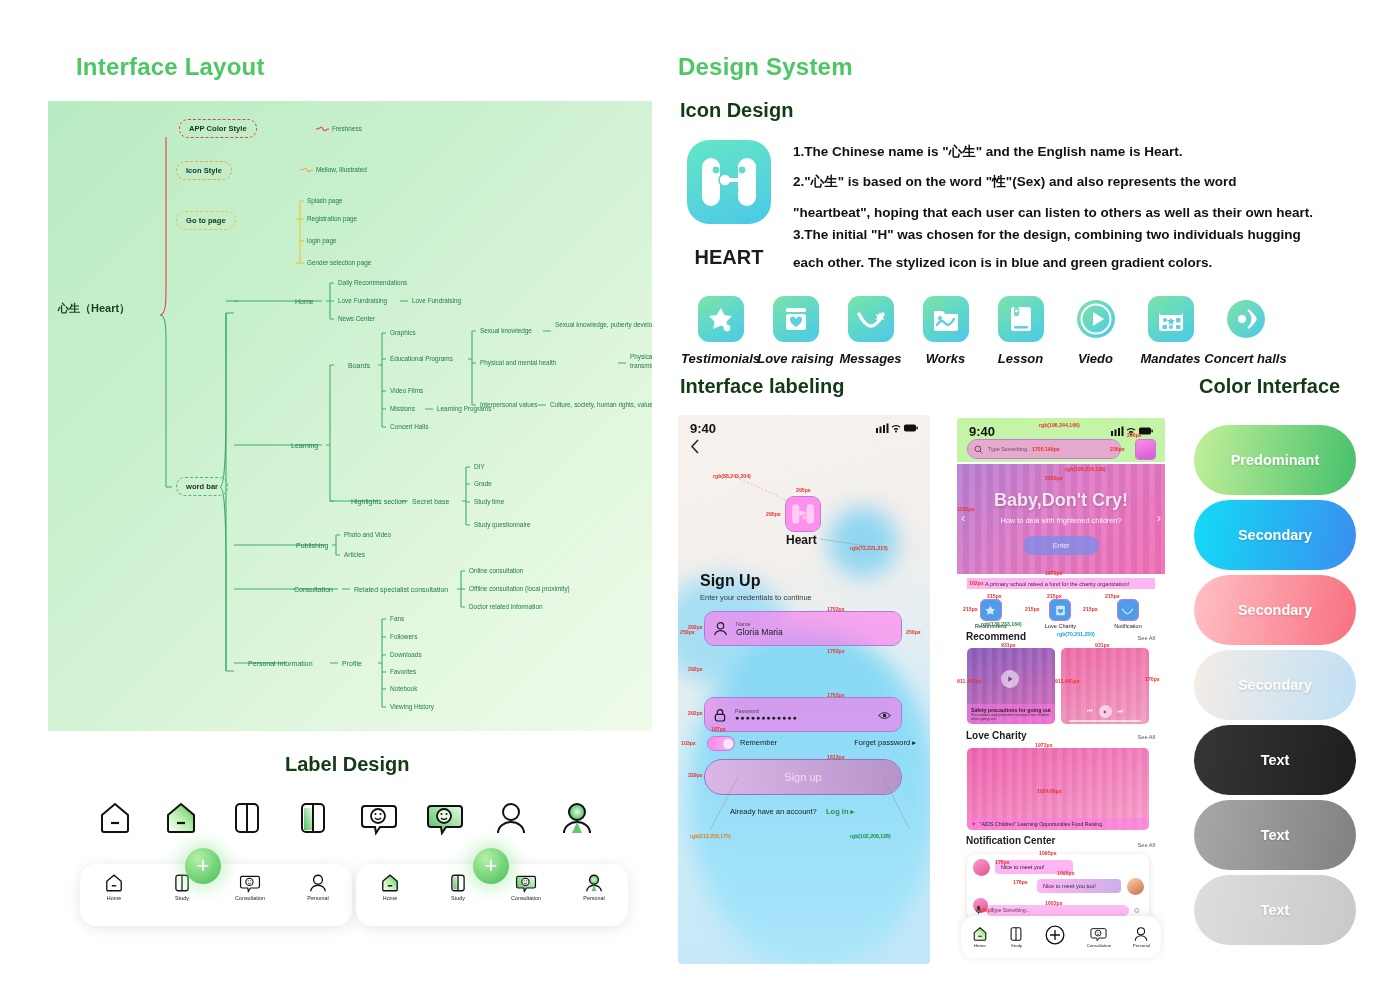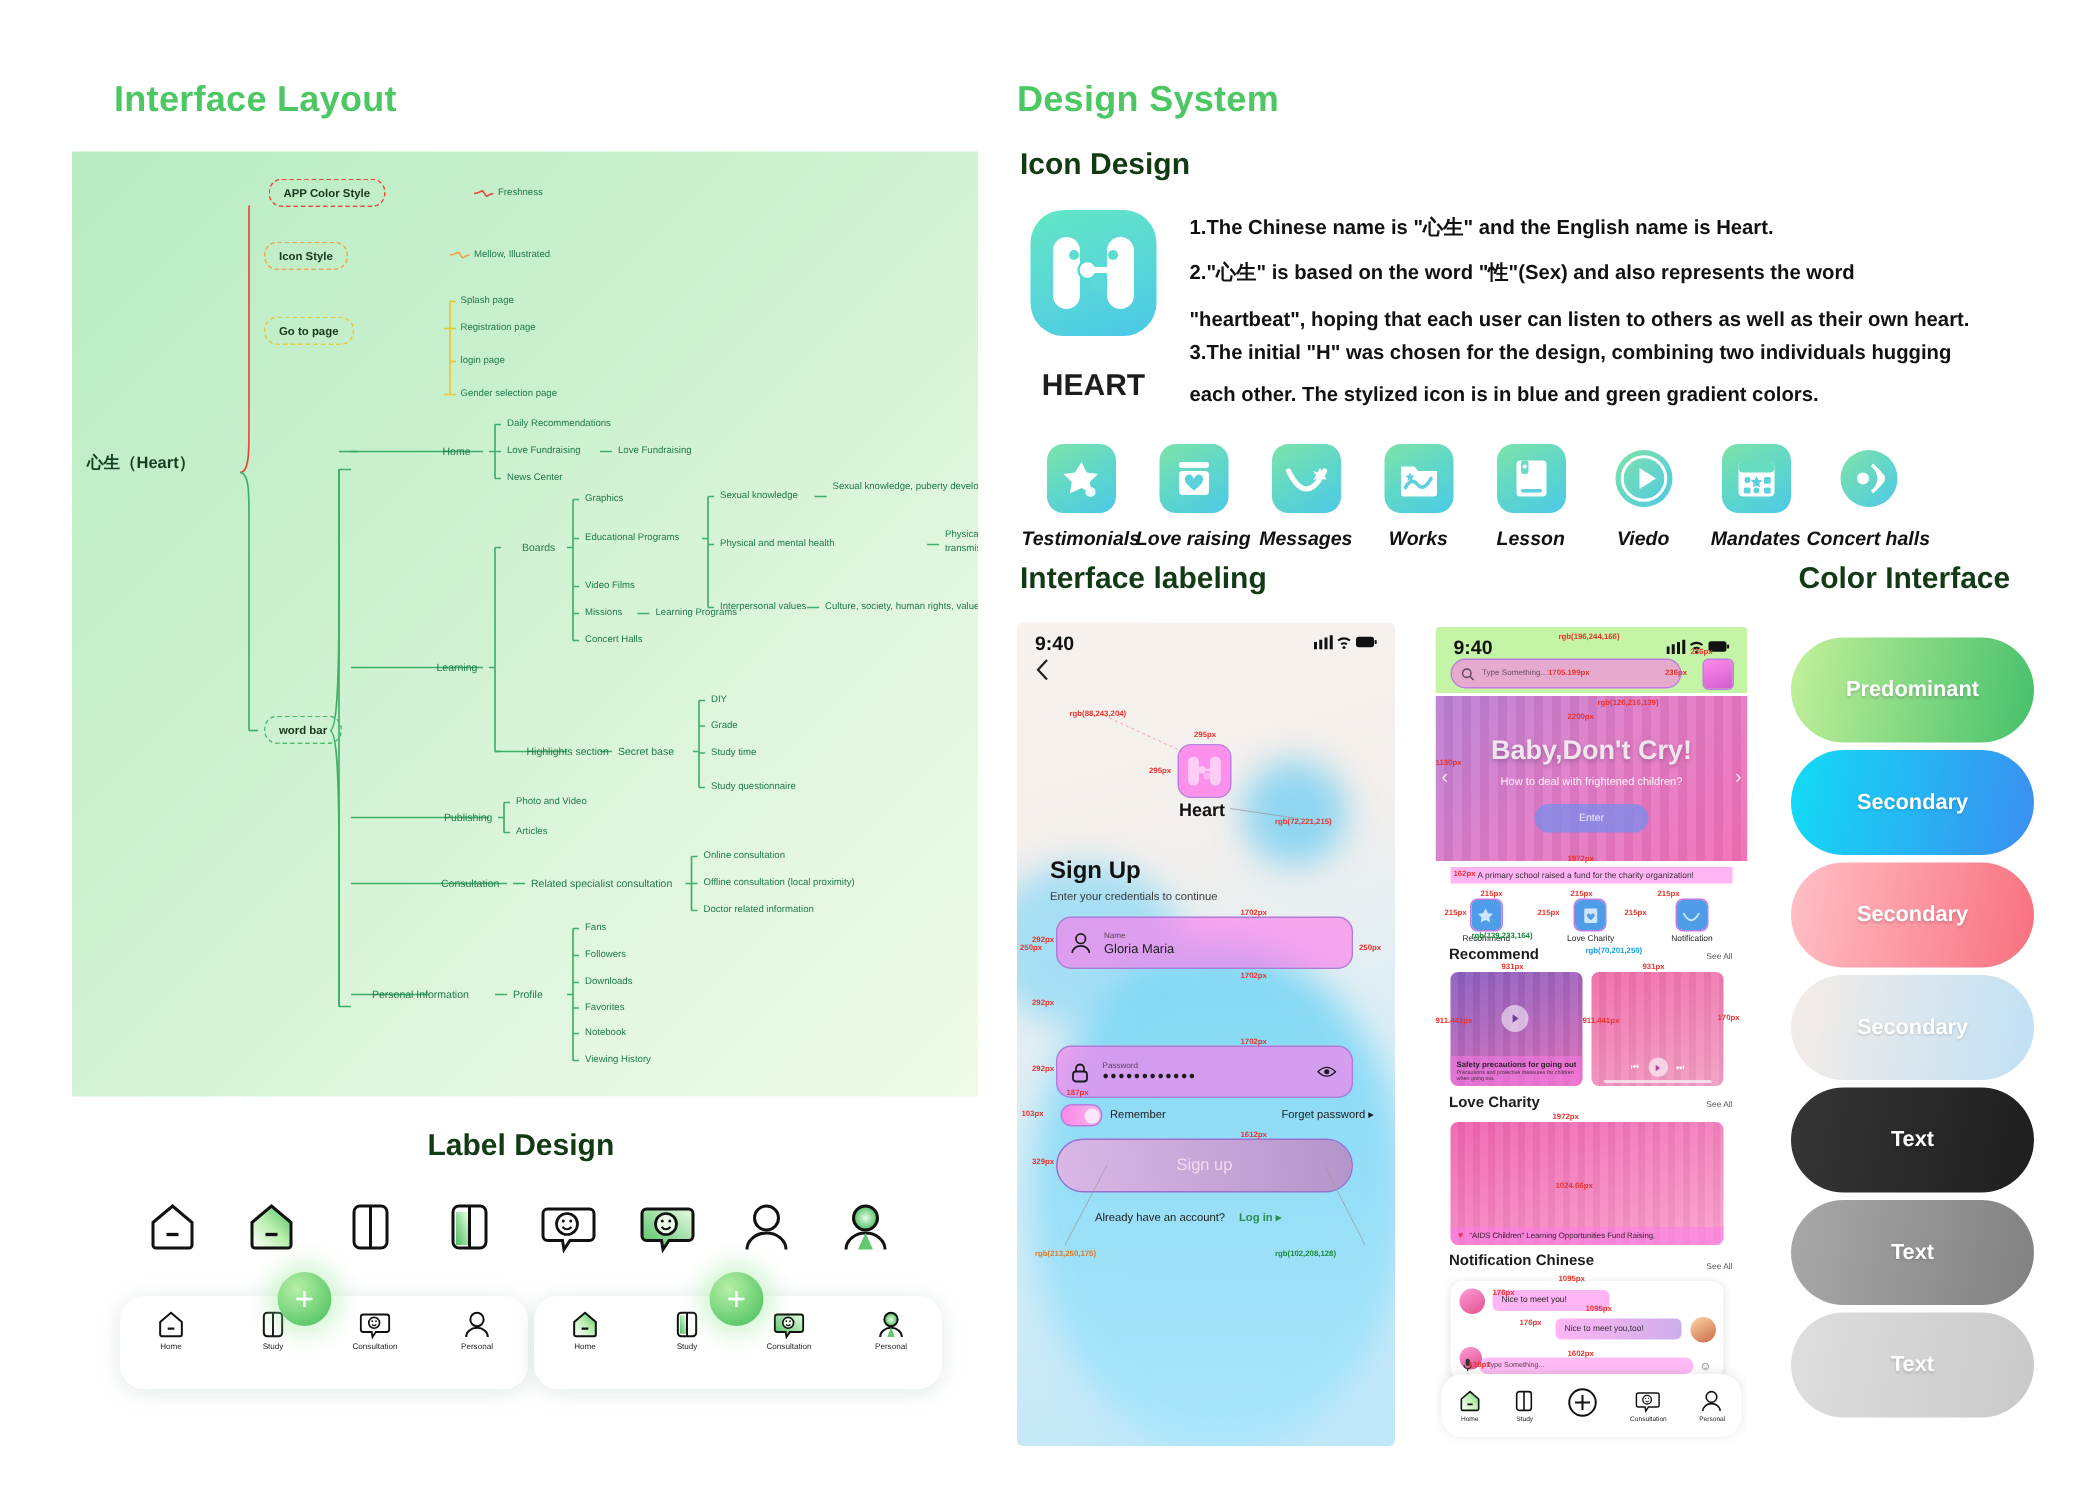--- a/index.html
+++ b/index.html
@@ -846,21 +846,21 @@
   <div class="card" style="left:10px; top:330px; width:182px; height:82px; background:linear-gradient(160deg,#ef62b0,#f9a3cc);">
     <div style="position:absolute; left:0; top:0; width:100%; height:100%; background:repeating-linear-gradient(90deg, rgba(255,255,255,.06) 0 5px, rgba(0,0,0,.03) 5px 10px);"></div>
     <div style="position:absolute; left:0; bottom:0; width:100%; background:rgba(255,120,235,.5); padding:3px 5px; display:flex; align-items:center; gap:4px;">
       <span style="color:#e0335f; font-size:6px;">♥</span>
       <span style="font-size:5.2px; color:#2d1d2b;">"AIDS Children" Learning Opportunities Fund Raising.</span>
     </div>
   </div>
   <div class="annot" style="left:78px; top:324px;">1972px</div>
   <div class="annot" style="left:80px; top:370px;">1024.66px</div>
 
-  <div class="app-sec-title" style="left:9px; top:417px;">Notification Chinese</div>
+  <div class="app-sec-title" style="left:9px; top:417px;">Notification Center</div>
   <div class="app-seeall" style="right:10px; top:424px;">See All</div>
 
   <div style="position:absolute; left:10px; top:436px; width:182px; height:66px; background:#fff; border-radius:8px; box-shadow:0 1px 6px rgba(0,0,0,.12);">
     <div style="position:absolute; left:6px; top:5px; width:17px; height:17px; border-radius:50%; background:linear-gradient(150deg,#ff9ad6,#e0528e);"></div>
     <div style="position:absolute; left:28px; top:6px; height:14px; min-width:78px; border-radius:4px; background:rgba(255,120,235,.55); display:flex; align-items:center; padding:0 6px; font-size:5.6px; color:#222;">Nice to meet you!</div>
     <div style="position:absolute; right:28px; top:25px; height:14px; min-width:84px; border-radius:4px; background:linear-gradient(90deg,rgba(255,120,235,.55),rgba(170,120,220,.6)); display:flex; align-items:center; padding:0 6px; font-size:5.6px; color:#3a2a38;">Nice to meet you,too!</div>
     <div style="position:absolute; right:5px; top:24px; width:17px; height:17px; border-radius:50%; background:linear-gradient(150deg,#ffd4a6,#c96b4a);"></div>
     <div style="position:absolute; left:6px; top:44px; width:15px; height:15px; border-radius:50%; background:linear-gradient(150deg,#ff9ad6,#e0528e);"></div>
     <div style="position:absolute; left:8px; bottom:4px; width:166px; height:12px; display:flex; align-items:center; gap:4px;">
       <svg width="7" height="10" viewBox="0 0 10 14">

